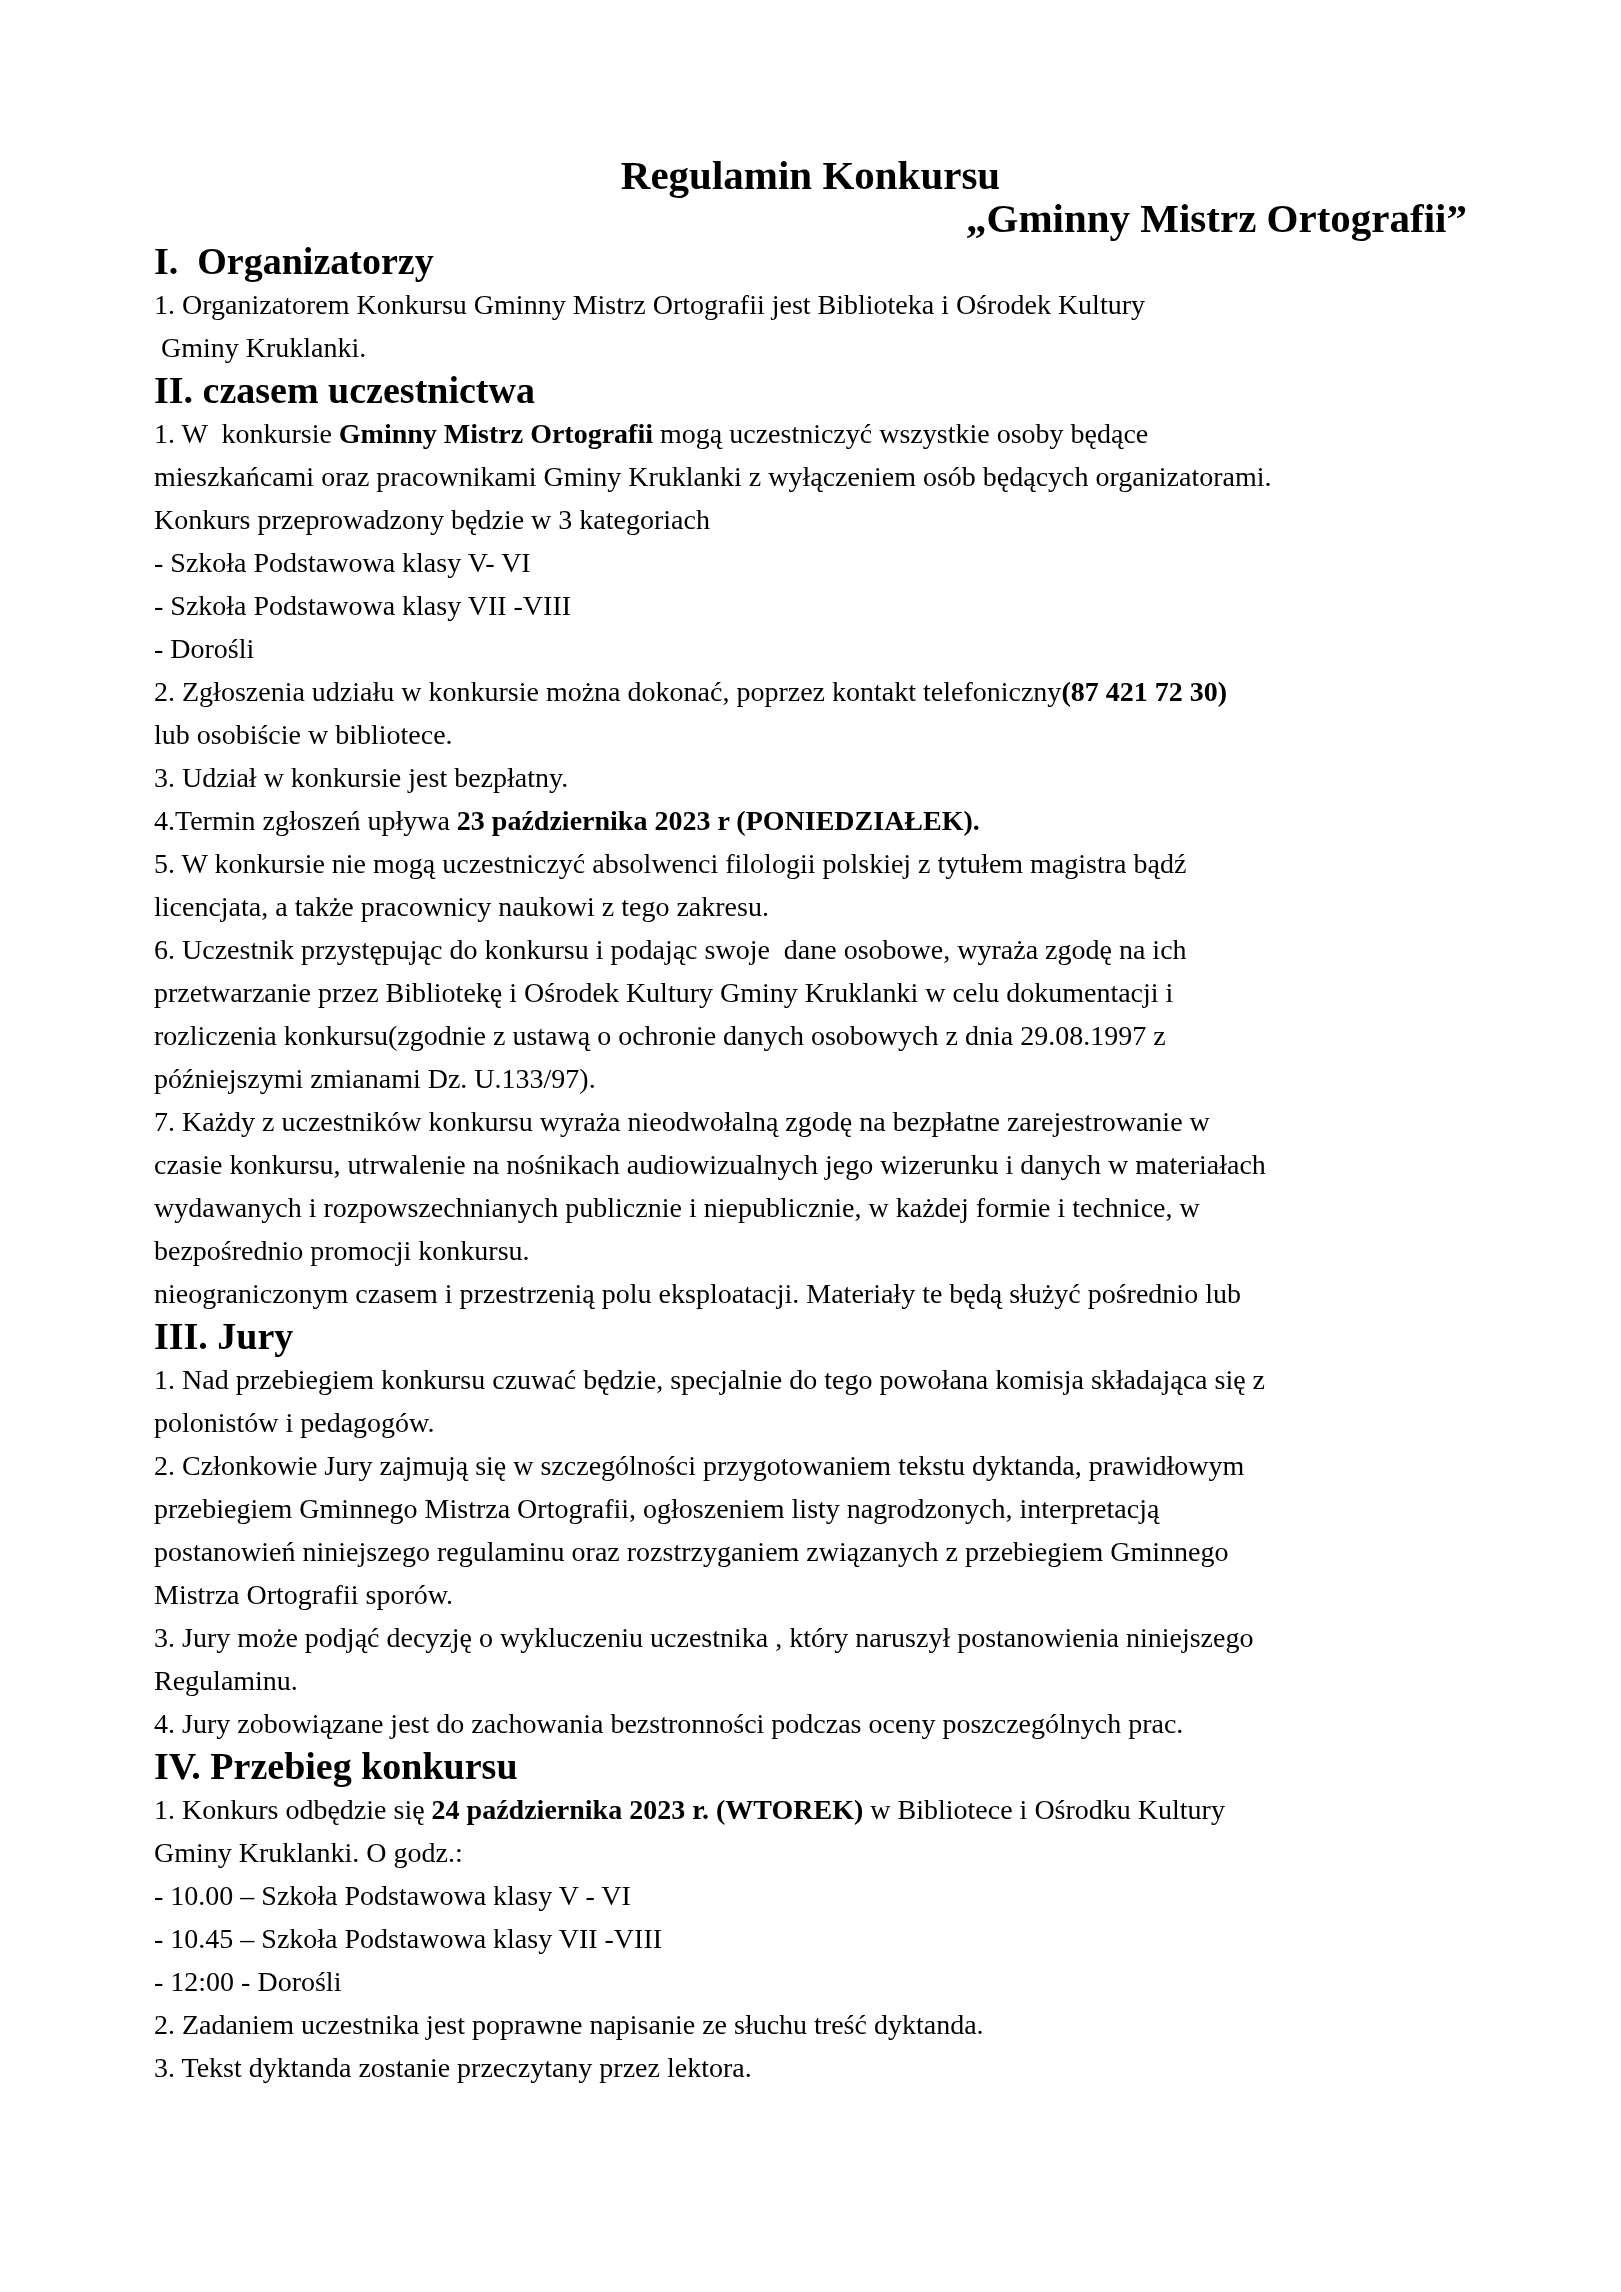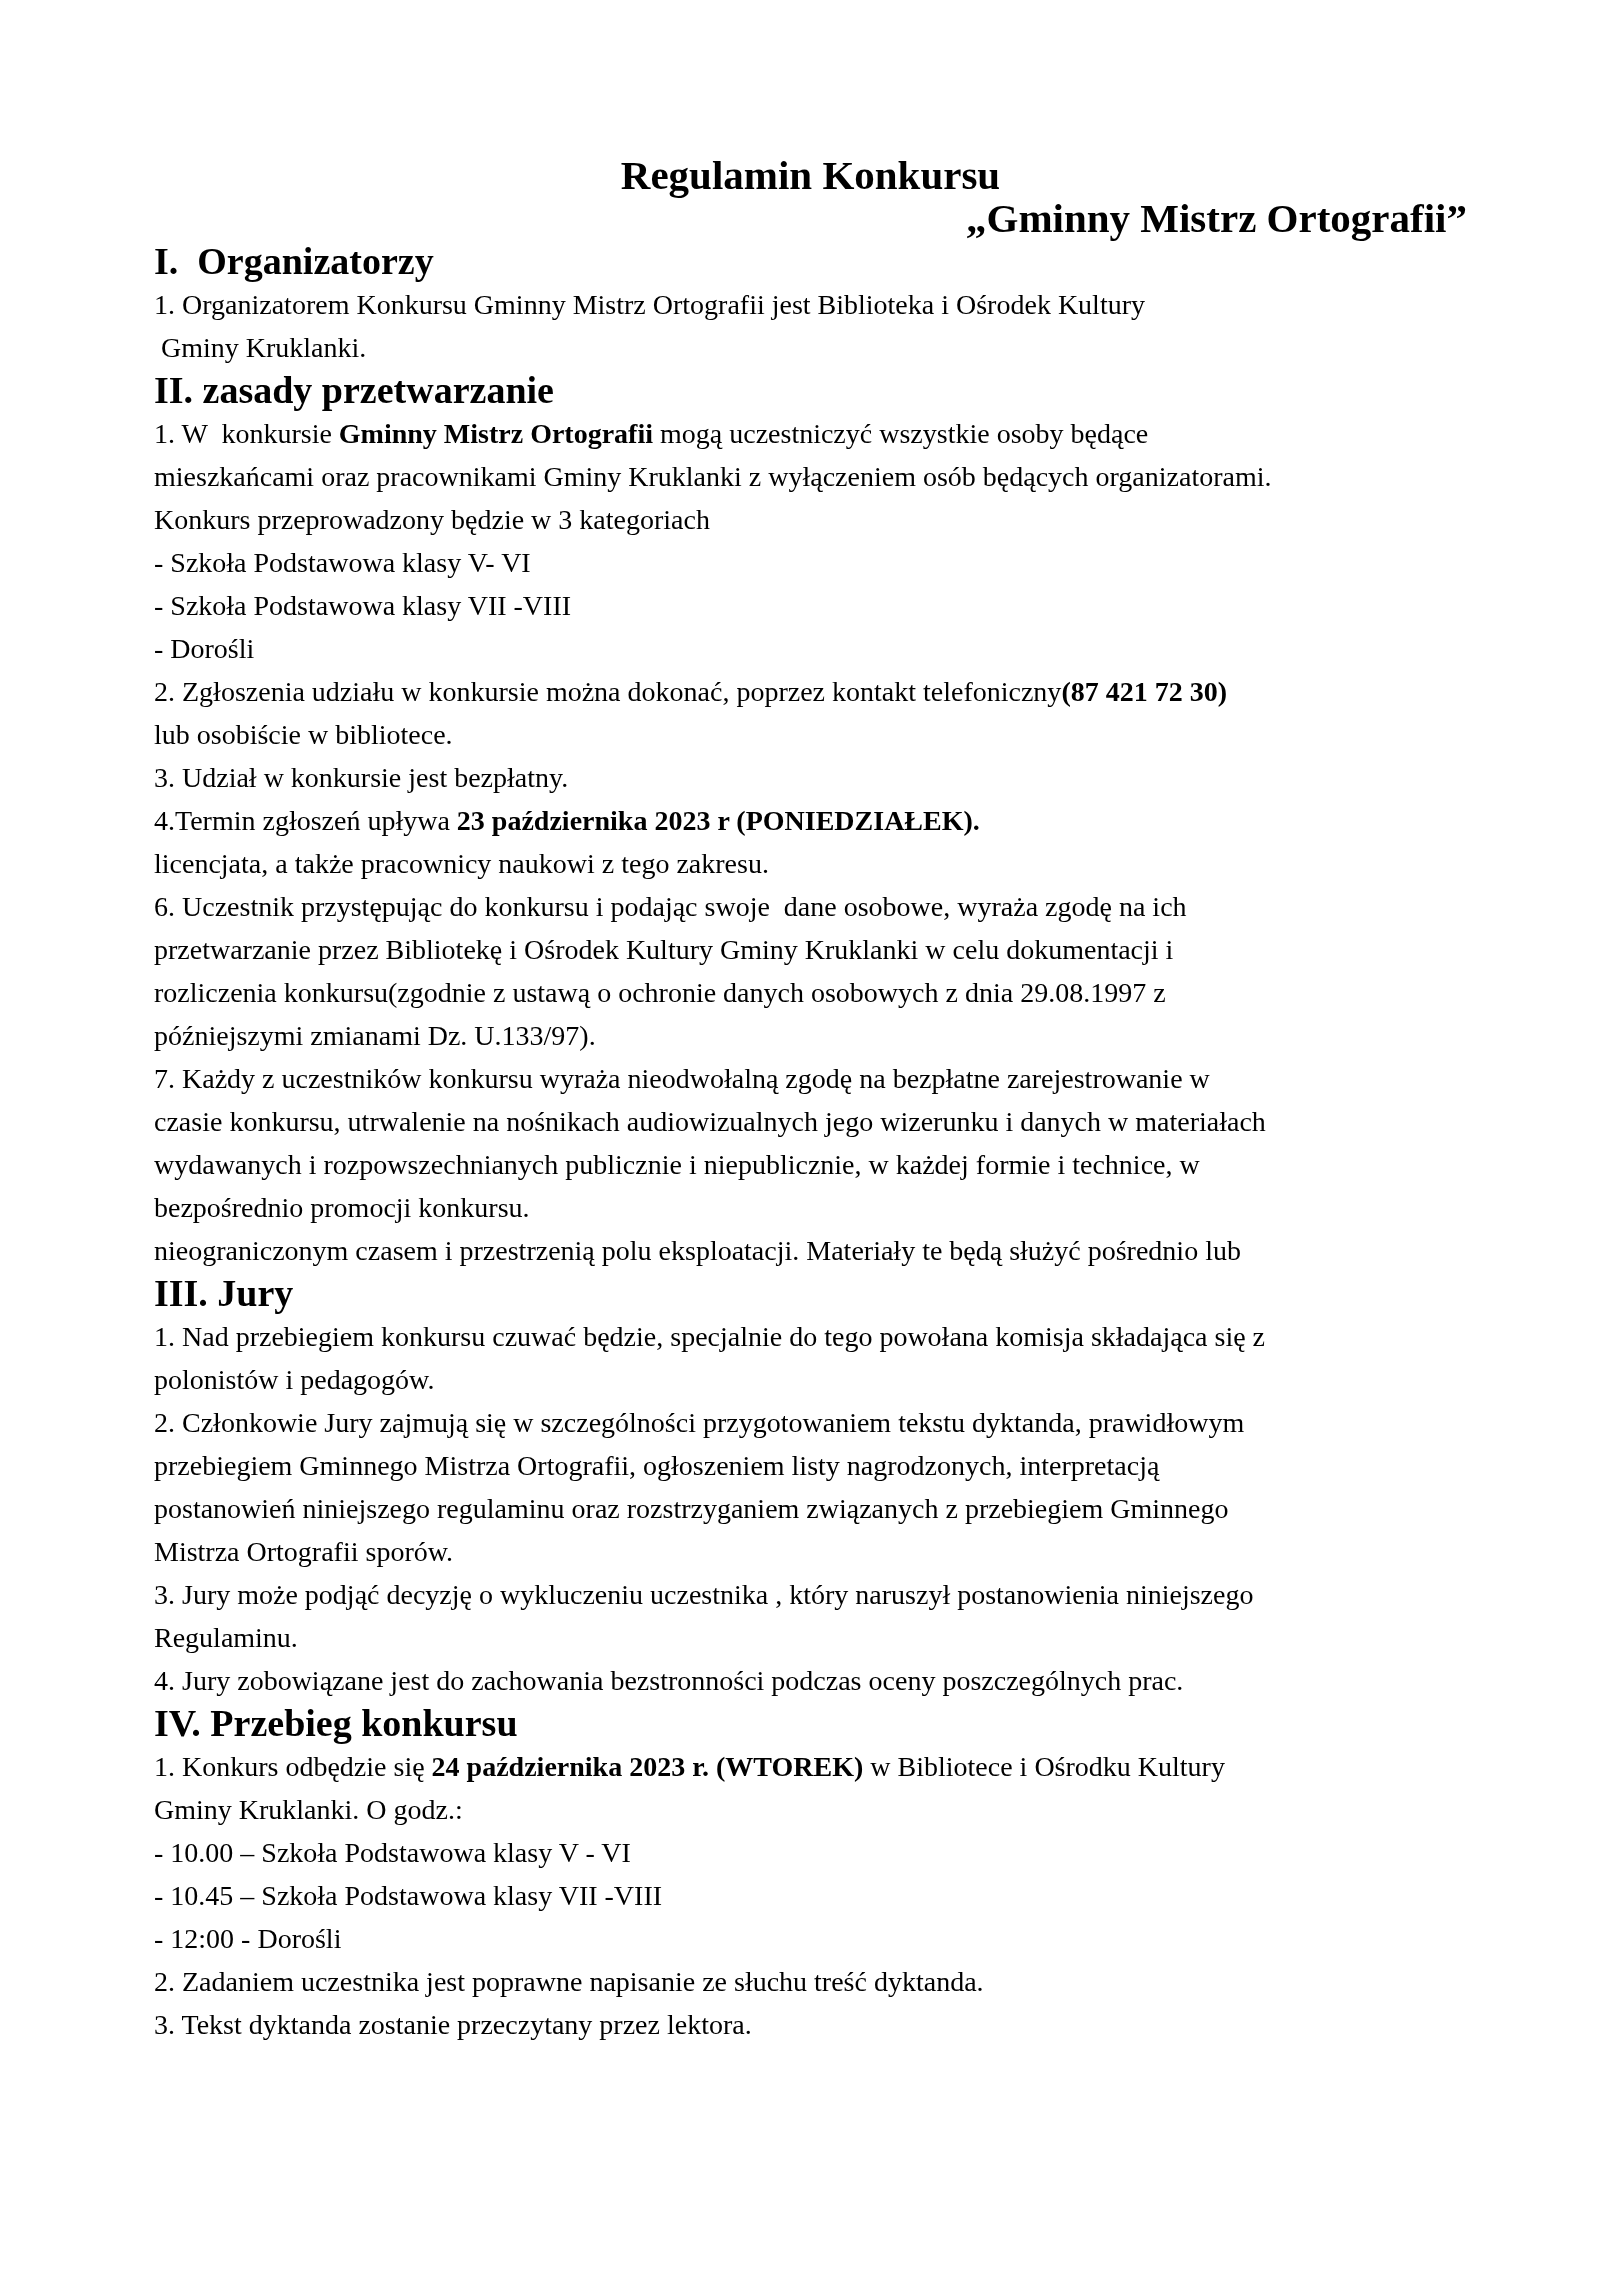--- a/index.html
+++ b/index.html
@@ -46,31 +46,32 @@
 </head>
 <body>
 
 <div class="page">
   <div class="doc">
       <div class="line title" style="text-align: center;"><span class="run bold">Regulamin Konkursu</span></div>
       <div class="line title" style="text-align: right;"><span class="run bold">„Gminny Mistrz Ortografii”</span></div>
       <div class="line heading"><span class="run bold">I.  Organizatorzy</span></div>
       <div class="line body"><span class="run">1. Organizatorem Konkursu Gminny Mistrz Ortografii jest Biblioteka i Ośrodek Kultury</span></div>
       <div class="line body"><span class="run"> Gminy Kruklanki.</span></div>
-      <div class="line heading"><span class="run bold">II. zasady przetwarzanie</span></div>
+      <div class="line heading"><span class="run bold">II. czasem uczestnictwa</span></div>
       <div class="line body"><span class="run">1. W  konkursie </span><span class="run bold">Gminny Mistrz Ortografii</span><span class="run"> mogą uczestniczyć wszystkie osoby będące</span></div>
       <div class="line body"><span class="run">mieszkańcami oraz pracownikami Gminy Kruklanki z wyłączeniem osób będących organizatorami.</span></div>
       <div class="line body"><span class="run">Konkurs przeprowadzony będzie w 3 kategoriach</span></div>
       <div class="line body"><span class="run">- Szkoła Podstawowa klasy V- VI</span></div>
       <div class="line body"><span class="run">- Szkoła Podstawowa klasy VII -VIII</span></div>
       <div class="line body"><span class="run">- Dorośli</span></div>
       <div class="line body"><span class="run">2. Zgłoszenia udziału w konkursie można dokonać, poprzez kontakt telefoniczny</span><span class="run bold">(87 421 72 30)</span></div>
       <div class="line body"><span class="run">lub osobiście w bibliotece.</span></div>
       <div class="line body"><span class="run">3. Udział w konkursie jest bezpłatny.</span></div>
       <div class="line body"><span class="run">4.Termin zgłoszeń upływa </span><span class="run bold">23 października 2023 r (PONIEDZIAŁEK).</span></div>
+      <div class="line body"><span class="run">5. W konkursie nie mogą uczestniczyć absolwenci filologii polskiej z tytułem magistra bądź</span></div>
       <div class="line body"><span class="run">licencjata, a także pracownicy naukowi z tego zakresu.</span></div>
       <div class="line body"><span class="run">6. Uczestnik przystępując do konkursu i podając swoje  dane osobowe, wyraża zgodę na ich</span></div>
       <div class="line body"><span class="run">przetwarzanie przez Bibliotekę i Ośrodek Kultury Gminy Kruklanki w celu dokumentacji i</span></div>
       <div class="line body"><span class="run">rozliczenia konkursu(zgodnie z ustawą o ochronie danych osobowych z dnia 29.08.1997 z</span></div>
       <div class="line body"><span class="run">późniejszymi zmianami Dz. U.133/97).</span></div>
       <div class="line body"><span class="run">7. Każdy z uczestników konkursu wyraża nieodwołalną zgodę na bezpłatne zarejestrowanie w</span></div>
       <div class="line body"><span class="run">czasie konkursu, utrwalenie na nośnikach audiowizualnych jego wizerunku i danych w materiałach</span></div>
       <div class="line body"><span class="run">wydawanych i rozpowszechnianych publicznie i niepublicznie, w każdej formie i technice, w</span></div>
       <div class="line body"><span class="run">bezpośrednio promocji konkursu.</span></div>
       <div class="line body"><span class="run">nieograniczonym czasem i przestrzenią polu eksploatacji. Materiały te będą służyć pośrednio lub</span></div>

